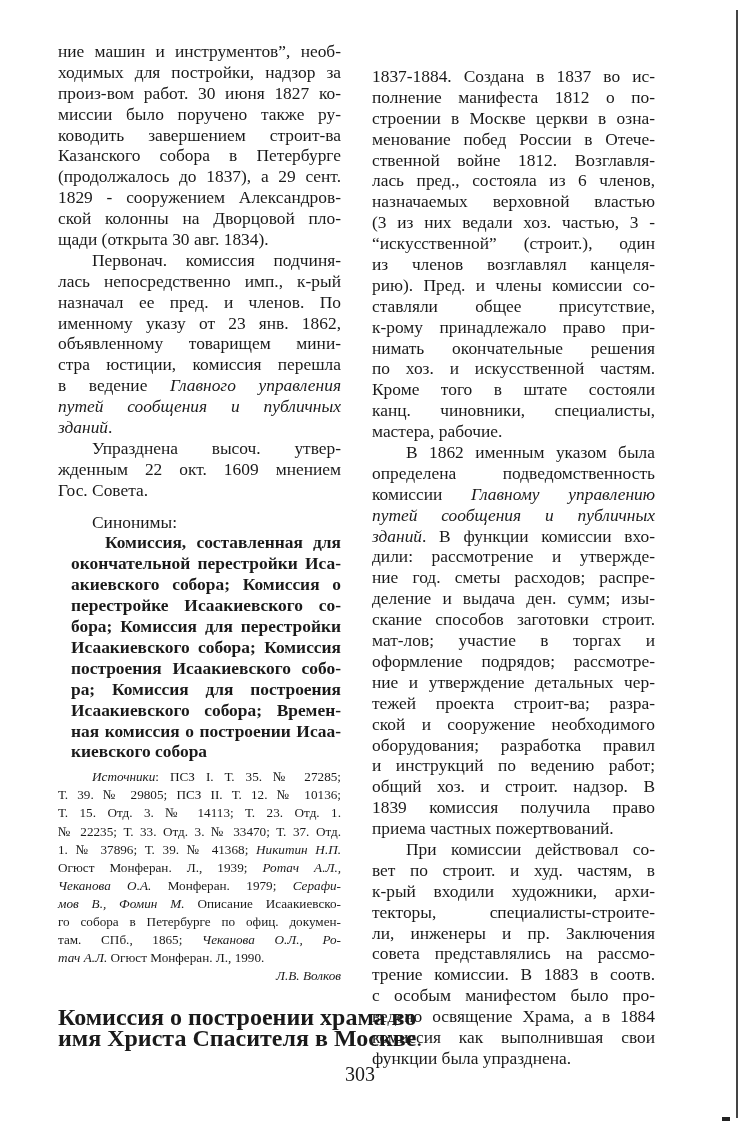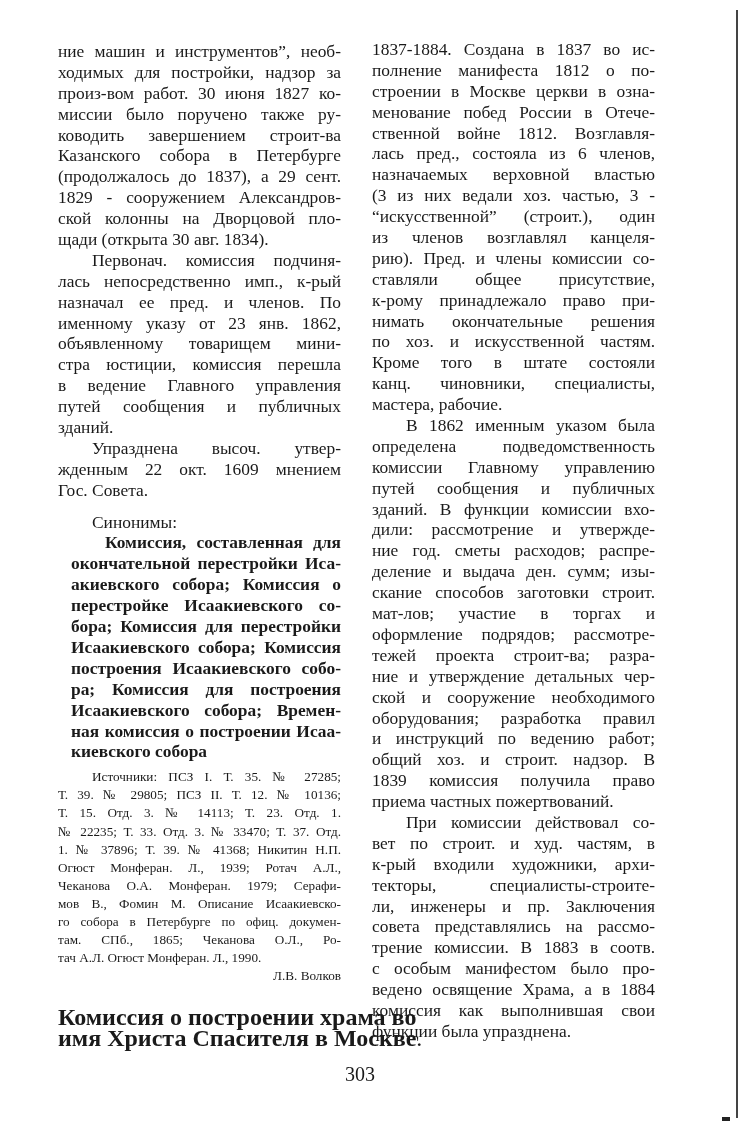--- a/index.html
+++ b/index.html
@@ -2,28 +2,28 @@
 <html><head>
 <meta charset="utf-8">
 <style>
   html, body { margin:0; padding:0; }
   body {
     width:754px; height:1133px; background:#ffffff; position:relative; overflow:hidden;
     font-family: "Liberation Serif", "DejaVu Serif", serif; color:#1a1a1a;
   }
   .col { position:absolute; font-size:17.4px; line-height:20.9px; }
   .col-left { left:58px; top:41px; width:283px; }
-  .col-right { left:372px; top:39px; width:283px; }
+  .col-right { left:372px; top:66px; width:283px; }
   .line { display:block; white-space:nowrap; text-align:justify; text-align-last:justify; height:20.9px; }
   .line.last { text-align-last:left; }
   .ind { padding-left:34px; }
   .gap { height:11px; }
   .gap-s { height:6px; }
   .b { font-weight:bold;margin-left:13px; }
-  .i { }
+  .i { font-style:italic; }
   .src { font-size:13.2px; line-height:18.1px; }
   .src .line { height:18.1px; }
   .right-align { text-align:left; text-align-last:right; }
   .heading { font-weight:bold; font-size:24px; }
   .pagenum { position:absolute; left:345px; top:1063px; font-size:20px; }
   .rule { position:absolute; left:736px; top:10px; width:1.5px; height:1108px; background:#444; }
   .mark { position:absolute; left:722px; top:1117px; width:8px; height:4px; background:#222; }
 </style>
 </head>
 <body>
@@ -126,22 +126,22 @@
     <span class="line"><span>комиссии </span><span class="i">Главному управлению</span></span>
     <span class="line i">путей сообщения и публичных</span>
     <span class="line"><span class="i">зданий</span><span>. В функции комиссии вхо-</span></span>
     <div id="r-para2rest">
         <span class="line">дили: рассмотрение и утвержде-</span>
         <span class="line">ние год. сметы расходов; распре-</span>
         <span class="line">деление и выдача ден. сумм; изы-</span>
         <span class="line">скание способов заготовки строит.</span>
         <span class="line">мат-лов; участие в торгах и</span>
         <span class="line">оформление подрядов; рассмотре-</span>
+        <span class="line">ние и утверждение детальных чер-</span>
         <span class="line">тежей проекта строит-ва; разра-</span>
-        <span class="line">ние и утверждение детальных чер-</span>
         <span class="line">ской и сооружение необходимого</span>
         <span class="line">оборудования; разработка правил</span>
         <span class="line">и инструкций по ведению работ;</span>
         <span class="line">общий хоз. и строит. надзор. В</span>
         <span class="line">1839 комиссия получила право</span>
         <span class="line last">приема частных пожертвований.</span>
       </div>
   </div>
   <div id="r-para3">
       <span class="line ind">При комиссии действовал со-</span>

